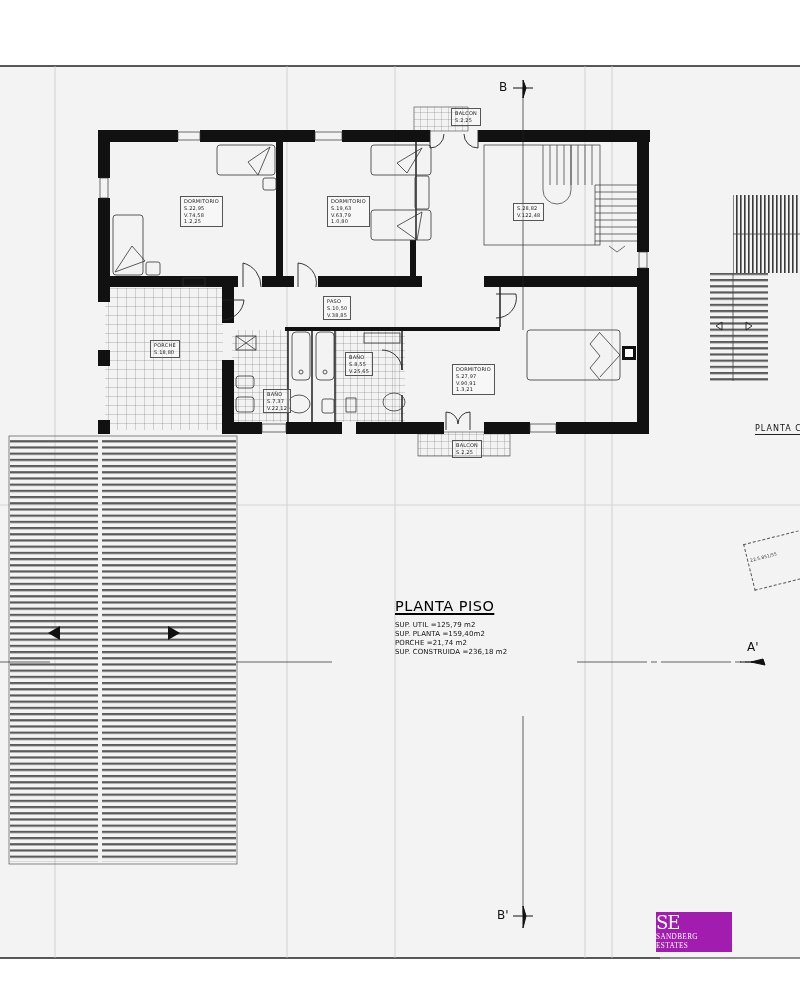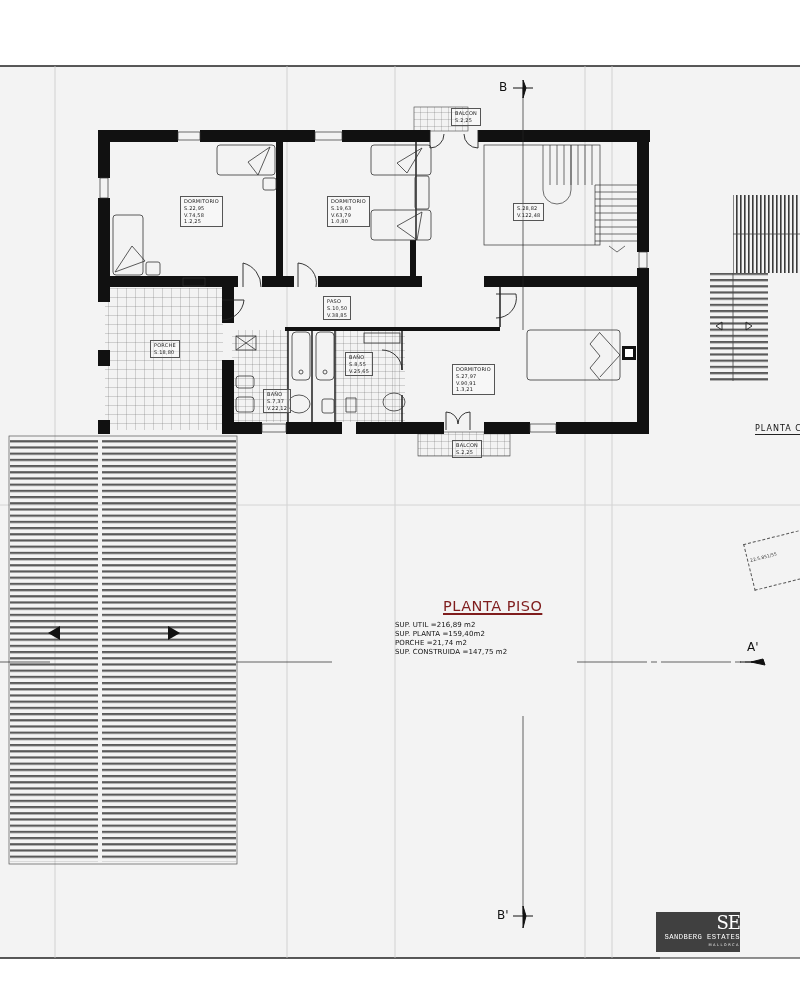--- a/index.html
+++ b/index.html
@@ -2,27 +2,27 @@
 <html><head>
 <meta charset="utf-8">
 <style>
   html, body { margin:0; padding:0; }
   body { width:800px; height:1000px; background:#ffffff; position:relative; overflow:hidden; font-family:"DejaVu Sans", sans-serif; }
   #sheet { position:absolute; left:0; top:0; width:800px; height:1000px; }
   .paper { position:absolute; left:0; top:66px; width:800px; height:892px; background:#f3f3f3; }
   .roomtag { position:absolute; border:0.8px solid #555; padding:1px 3px; font-size:5px; line-height:1.35; color:#222; background:rgba(255,255,255,0.35); letter-spacing:0.2px; }
   .roomtag span { display:block; white-space:nowrap; }
   .title-block { position:absolute; left:395px; top:598px; width:180px; }
-  .title-main { font-size:14.5px; font-family:"DejaVu Sans", sans-serif; letter-spacing:0.5px; color:#7f1d1d; text-decoration:underline; text-underline-offset:2px; text-decoration-thickness:1.5px;padding-left:48px; }
+  .title-main { font-size:14.5px; font-family:"DejaVu Sans", sans-serif; letter-spacing:0.5px; color:#000000; text-decoration:underline; text-underline-offset:2px; text-decoration-thickness:1.5px; }
   .title-row { font-size:7px; color:#111; margin-top:1px; white-space:nowrap; letter-spacing:0.1px; }
   .secmark { position:absolute; font-size:12px; color:#111; font-family:"DejaVu Sans", sans-serif; }
   .planta-c { position:absolute; left:755px; top:424px; font-size:8px; letter-spacing:1px; color:#111; border-bottom:1.5px solid #222; padding-bottom:1px; white-space:nowrap; }
-  .logo { position:absolute; left:656px; top:912px; width:84px; height:40px; background:#404040; color:#fff; text-align:right; }
+  .logo { position:absolute; left:656px; top:912px; width:76px; height:40px; background:#a21caf; color:#fff; text-align:left; }
   .logo .mono { font-family:"DejaVu Serif", serif; font-size:18px; line-height:20px; letter-spacing:-1px; margin-top:1px; }
-  .logo .name { font-family:Liberation Mono, monospace; font-size:7.2px; letter-spacing:0.4px; line-height:9px; }
+  .logo .name { font-family:Liberation Serif, serif; font-size:7.2px; letter-spacing:0.4px; line-height:9px; }
   .logo .sub { font-size:3.6px; letter-spacing:1.5px; line-height:6px; color:#eee; }
   .stamp { position:absolute; left:748px; top:536px; width:56px; height:42px; border:1.2px dashed #555; transform:rotate(-14deg); font-size:4.5px; color:#444; padding:2px; line-height:1.25; overflow:hidden; }
 </style>
 </head>
 <body>
 
 <div id="sheet">
   <div class="paper"></div>
 
   <svg width="800" height="1000" viewBox="0 0 800 1000" style="position:absolute;left:0;top:0">
@@ -251,24 +251,24 @@
       <span>S.2,25</span>
   </div>
   <div class="roomtag" style="left:452px;top:440px;">
     <span>BALCON</span>
       <span>S.2,25</span>
   </div>
 
   <div class="title-block">
     <div class="title-main">PLANTA PISO</div>
     <div style="height:6px"></div>
-    <div class="title-row">SUP.  UTIL =216,89 m2</div>
+    <div class="title-row">SUP.  UTIL =125,79 m2</div>
     <div class="title-row">SUP.  PLANTA =159,40m2</div>
     <div class="title-row">PORCHE =21,74 m2</div>
-    <div class="title-row">SUP.  CONSTRUIDA =147,75 m2</div>
+    <div class="title-row">SUP.  CONSTRUIDA =236,18 m2</div>
   </div>
 
   <div class="planta-c">PLANTA C</div>
 
   <div class="stamp">
     <div style="margin-top:12px">22.5.851/55</div>
   </div>
 
   <div class="logo">
     <div class="mono">SE</div>

